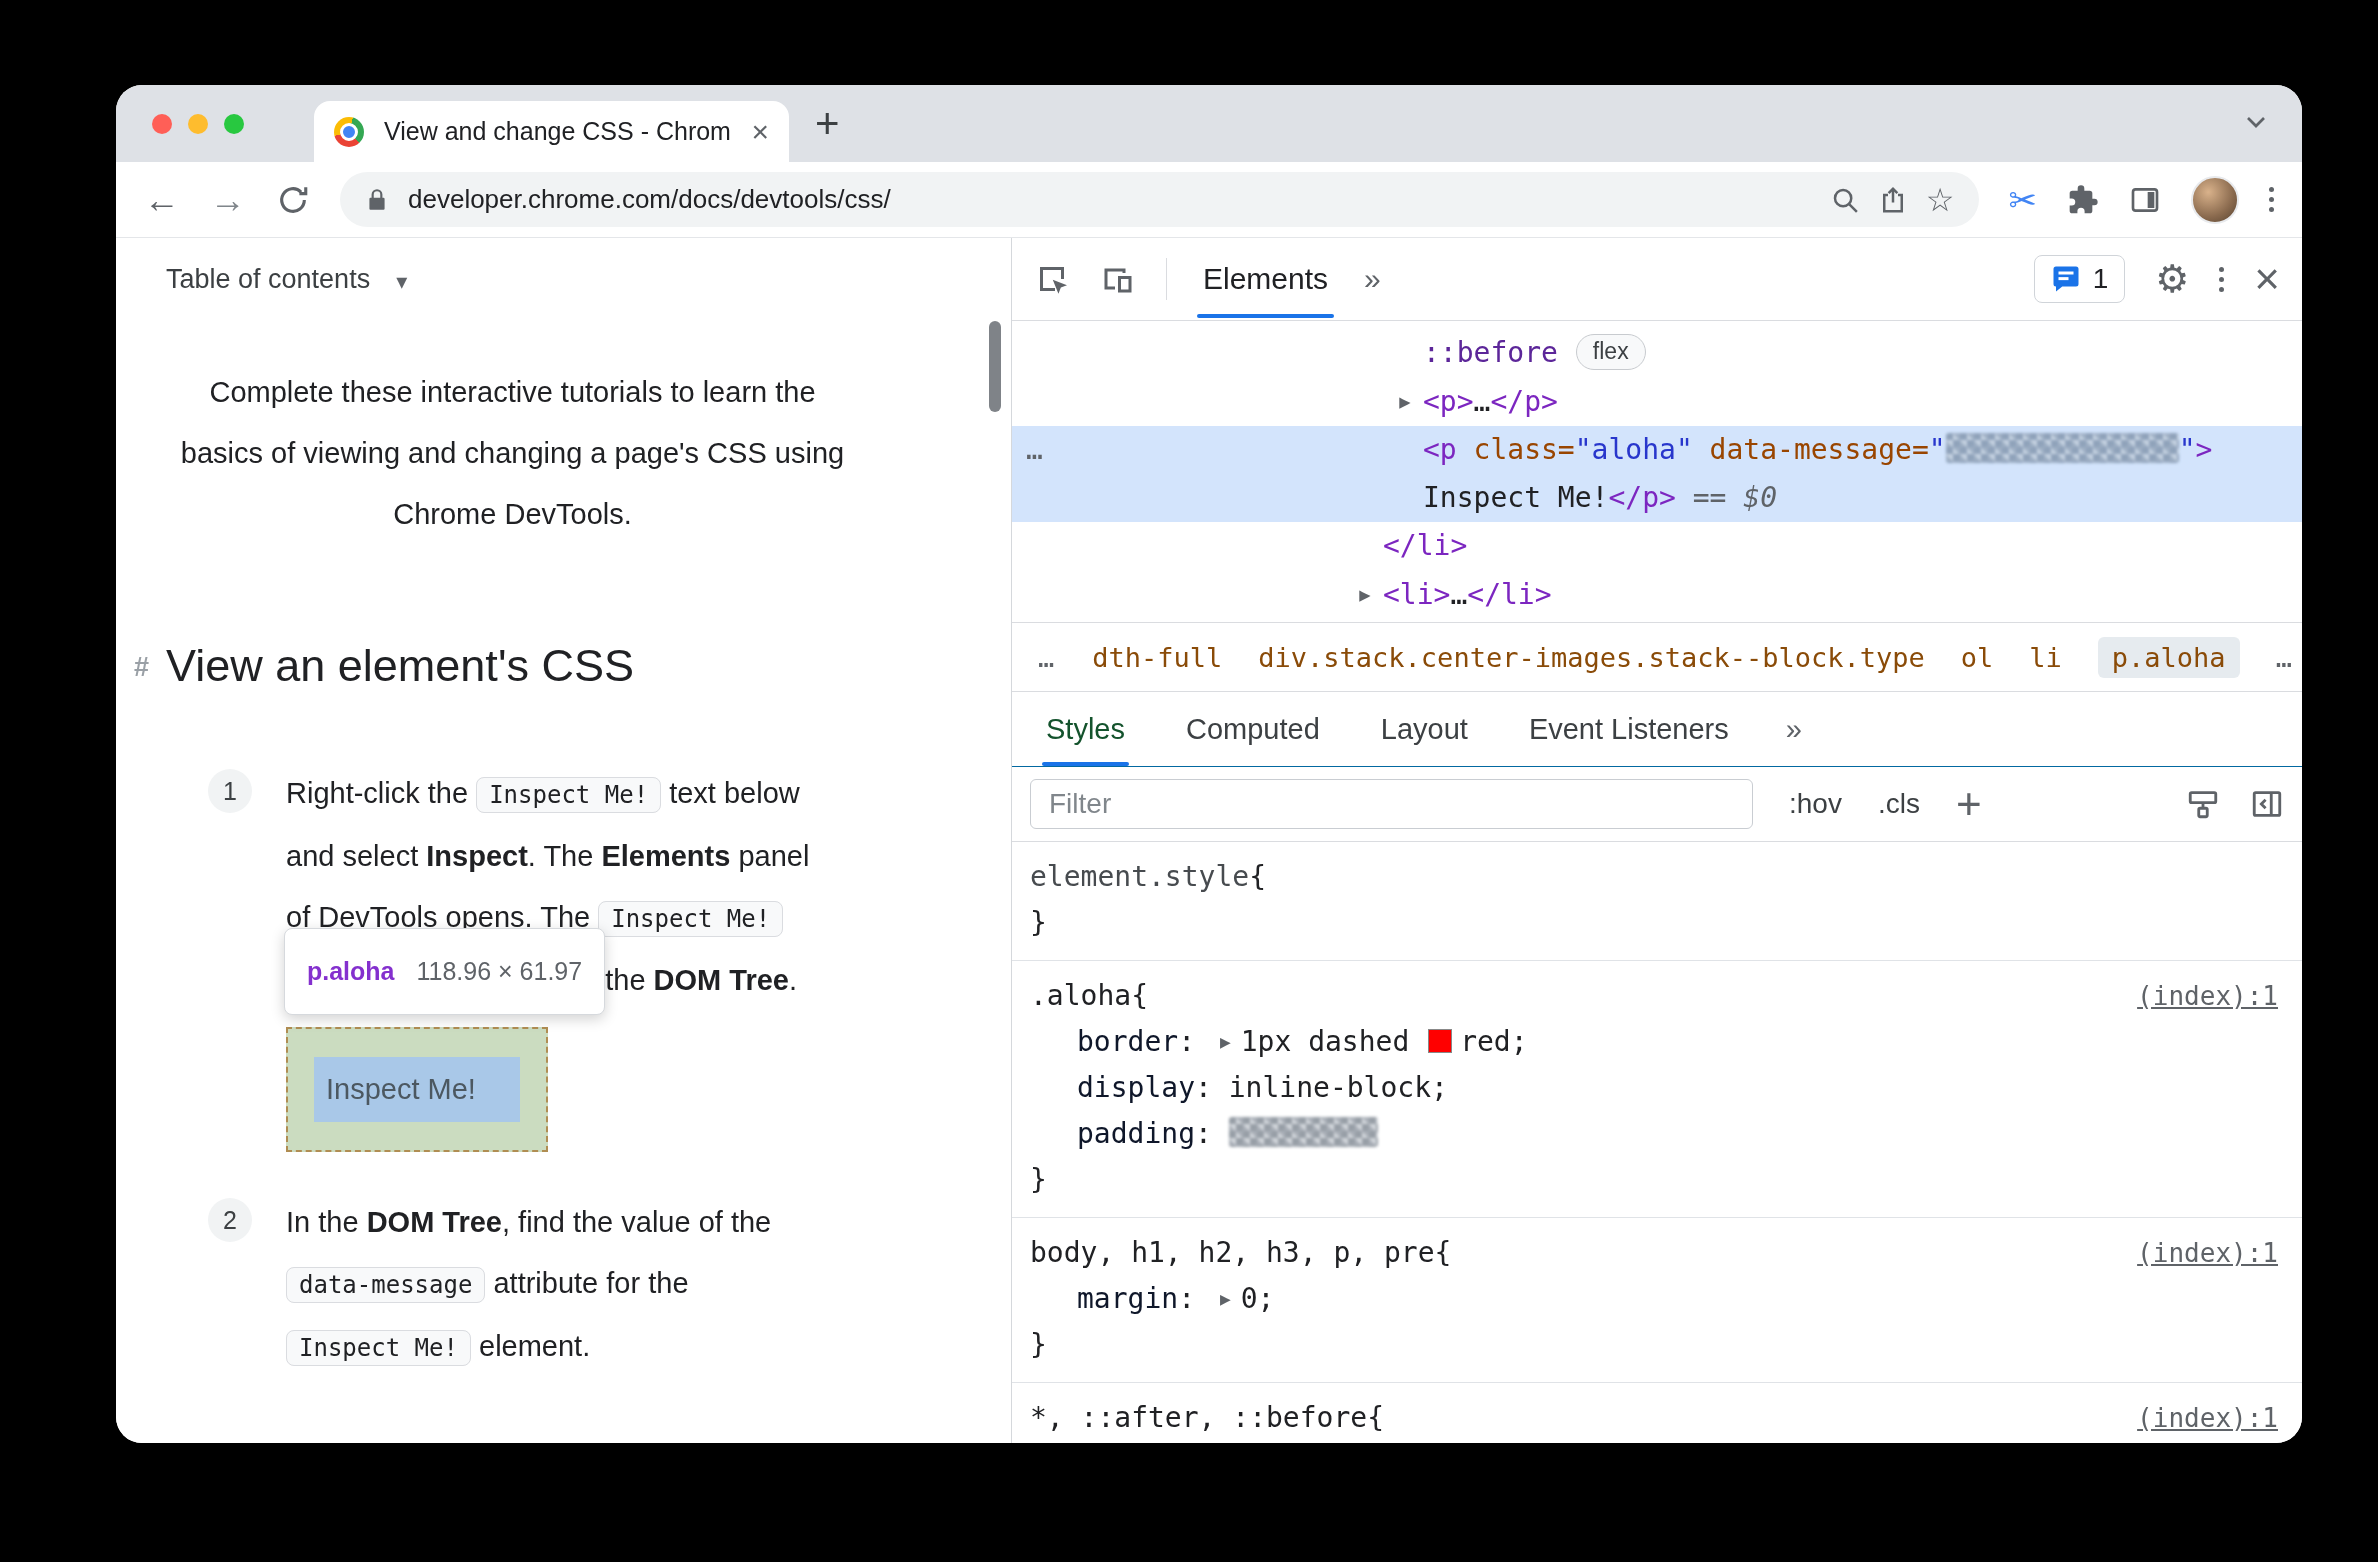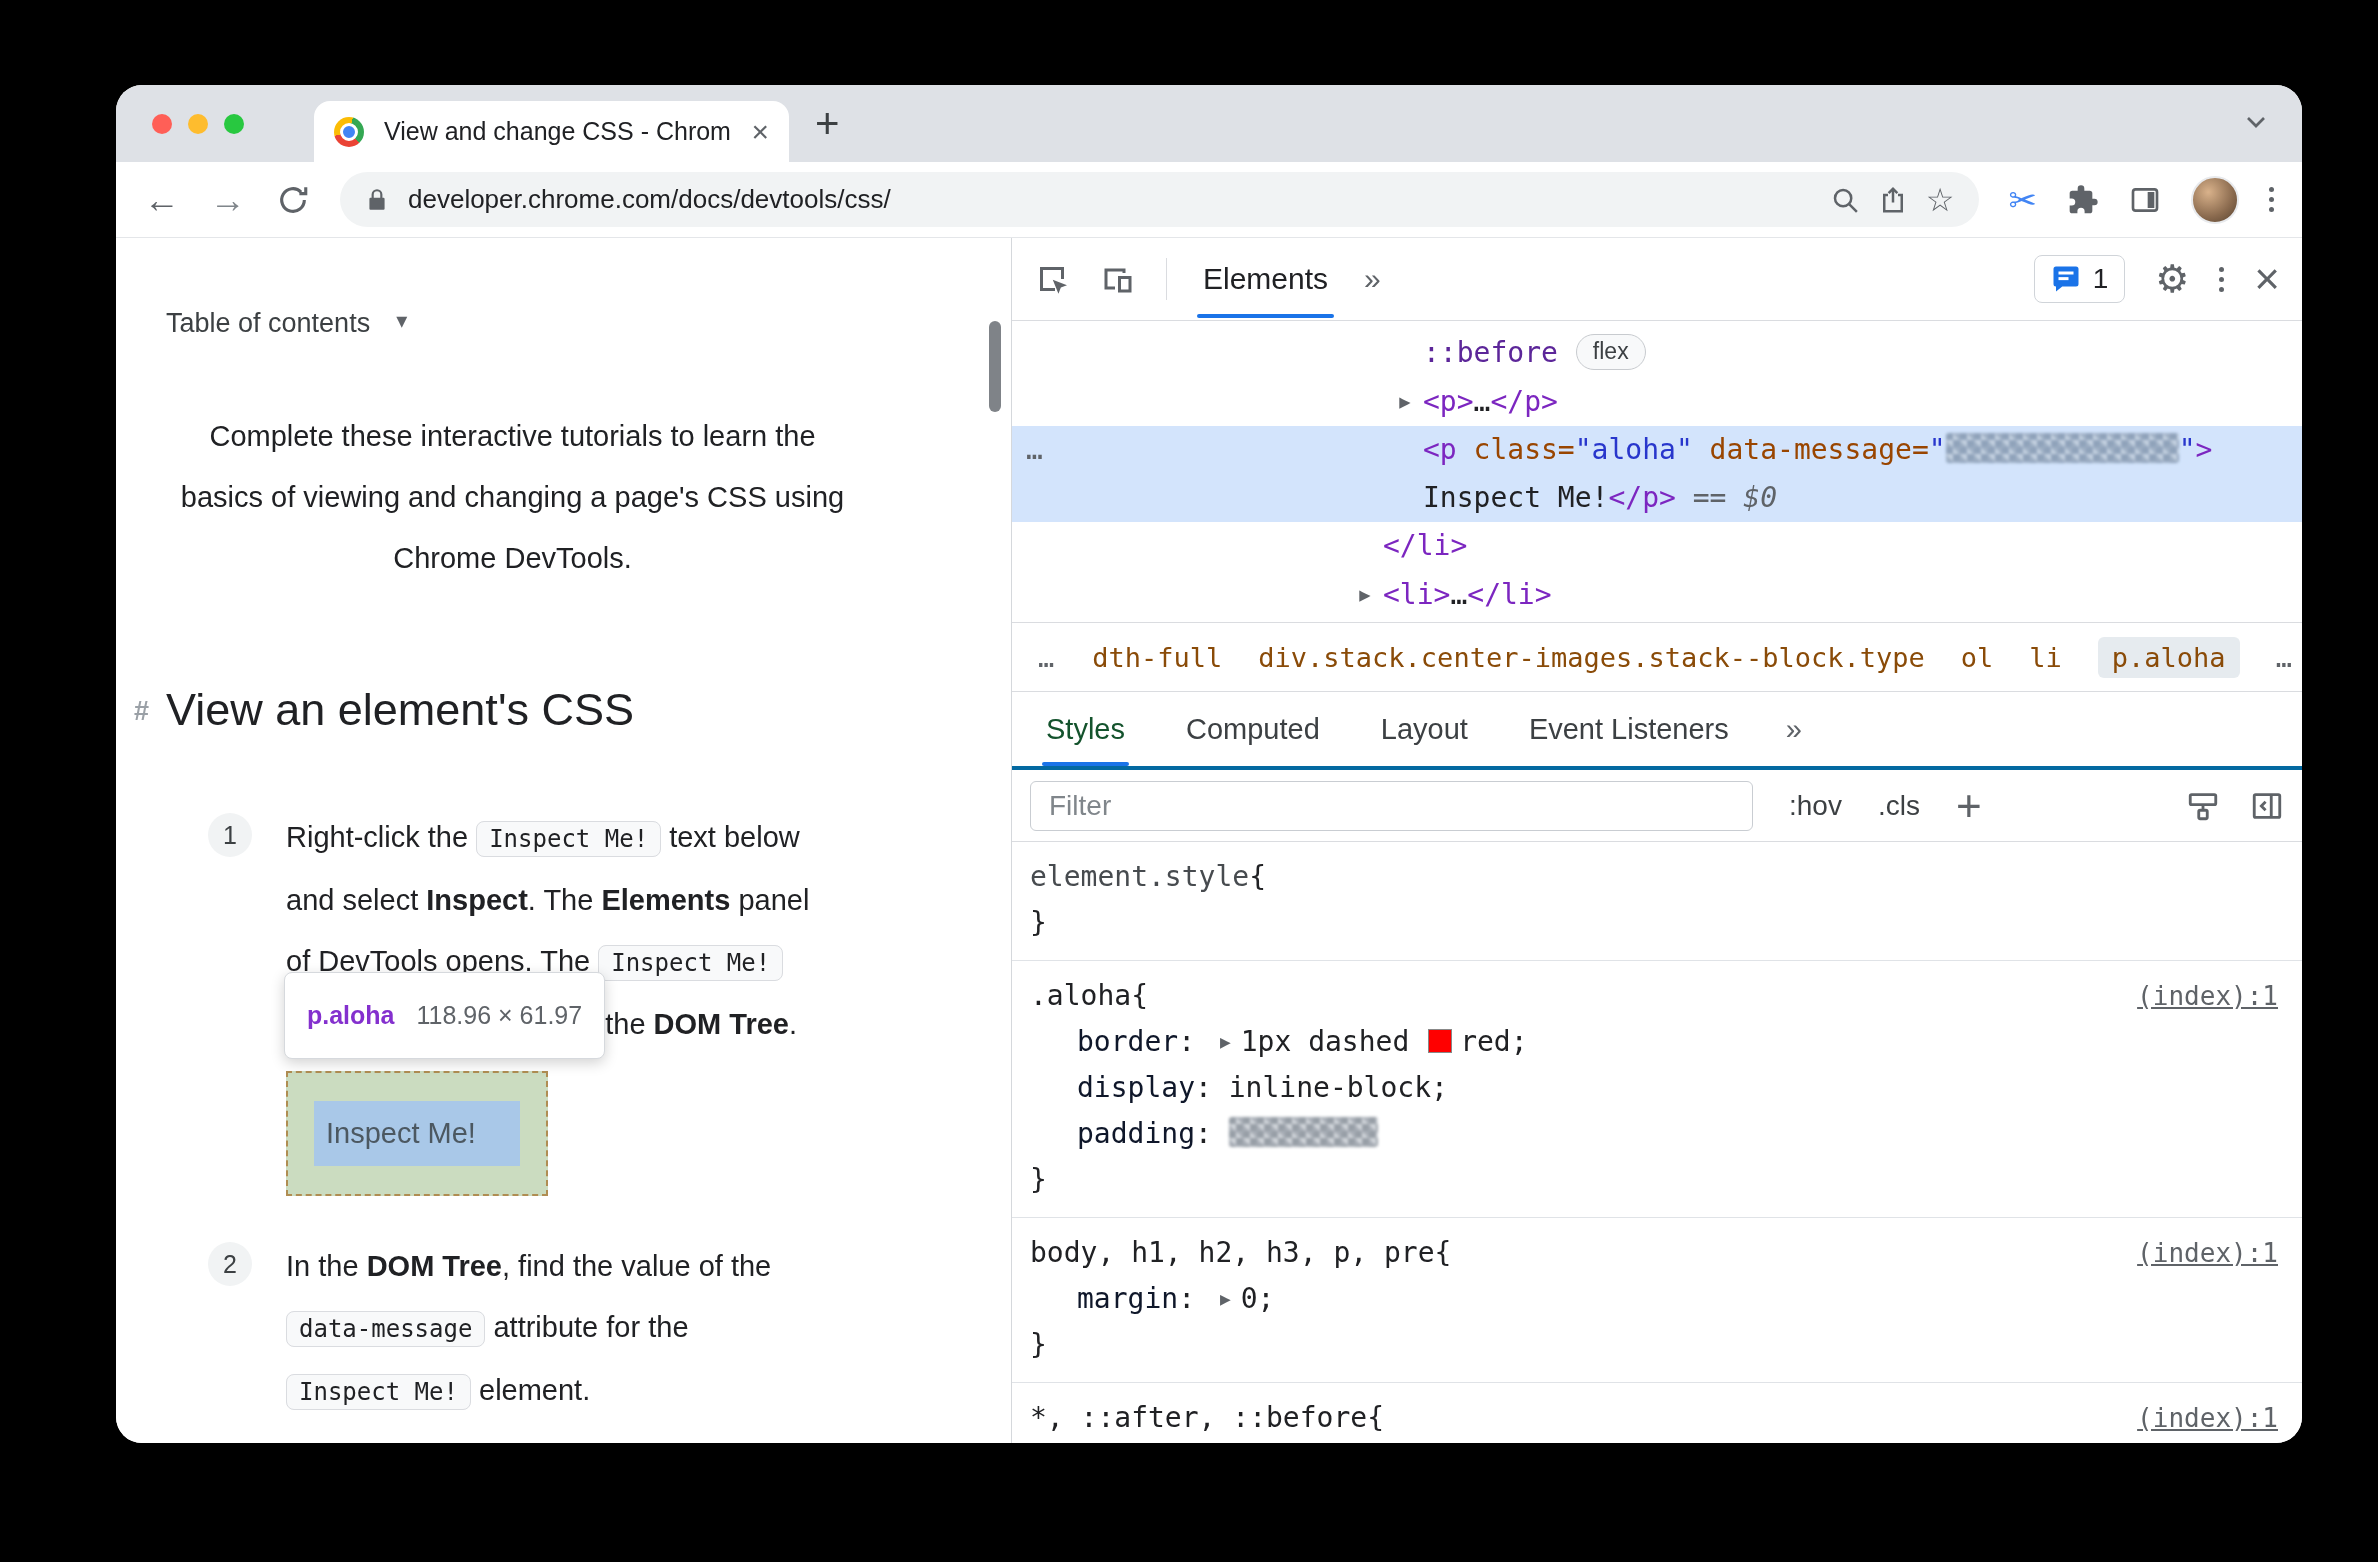--- a/index.html
+++ b/index.html
@@ -43,21 +43,21 @@
   .glyph-scissors{font-size:34px;color:#4285f4;}
   .avatar{width:48px;height:48px;border-radius:50%;
     background:radial-gradient(circle at 35% 32%,#d9b28b,#8a6a4e 60%,#55412f 100%);
     border:2px solid #e8eaed;box-sizing:border-box;}
   .kebab{display:flex;flex-direction:column;gap:5px;align-items:center;}
   .kebab i{width:5px;height:5px;border-radius:50%;background:#5f6368;}
   
   .content{flex:1;display:flex;min-height:0;}
   .docs{width:895px;flex:0 0 auto;position:relative;box-sizing:border-box;background:#fff;overflow:hidden;}
   .docs-inner{padding:26px 0 0 50px;}
-  .toc-row{display:flex;align-items:flex-start;gap:26px;font-size:27px;color:#3c4043;margin-top:44px;}
+  .toc-row{display:flex;align-items:flex-end;gap:26px;font-size:27px;color:#3c4043;}
   .toc-caret{font-size:22px;color:#5f6368;}
   .intro{margin:67px 0 0 0;width:693px;font-size:29px;line-height:61px;color:#202124;text-align:center;}
   .doc-heading{position:relative;margin:95px 0 0 0;font-size:45px;font-weight:500;color:#202124;}
   .hash{position:absolute;left:-32px;top:12px;font-size:27px;font-weight:700;color:#9aa0a6;}
   .step{display:flex;margin:71px 0 0 42px;}
   .step + .step{margin-top:40px;}
   .step-num{width:44px;height:44px;border-radius:50%;background:#f1f3f4;color:#3c4043;font-size:25px;
     display:flex;align-items:center;justify-content:center;margin:6px 34px 0 0;flex:0 0 auto;}
   .step-body{width:540px;font-size:29px;line-height:61px;color:#202124;}
   .chip{font-family:"DejaVu Sans Mono",monospace;font-size:24px;background:#f8f9fa;border:1px solid #dadce0;
@@ -115,21 +115,21 @@
   .crumb-sel{background:#e6ebef;border-radius:6px;padding:5px 14px;}
   
   .dt-tabs{height:75px;box-sizing:border-box;border-top:1px solid #dadce0;display:flex;align-items:center;
     gap:53px;padding:0 30px;font-size:29px;color:#3c4043;flex:0 0 auto;}
   .dt-tab{position:relative;padding:20px 4px;}
   .dt-tab.active{color:#14532d;}
   .dt-tab.active::after{content:"";position:absolute;left:0;right:0;bottom:0;height:4px;background:#1a73e8;border-radius:2px;}
   .dt-tabs-more{font-size:29px;color:#5f6368;}
   
   .filter-row{height:75px;box-sizing:border-box;display:flex;align-items:center;padding:0 18px;gap:36px;
-    border-top:4px solid #0369a1;flex:0 0 auto;}
+    border-top:1px solid #0369a1;flex:0 0 auto;}
   .filter-input{width:723px;height:50px;box-sizing:border-box;border:1px solid #c9cdd2;border-radius:6px;
     font-size:28px;padding:0 18px;color:#202124;font-family:"Liberation Sans",sans-serif;outline:none;}
   .filter-input::placeholder{color:#80868b;}
   .pseudo-btn{font-size:28px;color:#3c4043;}
   .plus-btn{font-size:44px;font-weight:300;color:#5f6368;line-height:1;}
   .filter-right{margin-left:auto;display:flex;gap:30px;align-items:center;}
   
   .styles-area{flex:1;overflow:hidden;border-top:1px solid #dadce0;
     font-family:"DejaVu Sans Mono",monospace;font-size:28px;color:#202124;}
   .style-sec{padding:12px 0 14px;border-bottom:1px solid #e0e3e7;}

